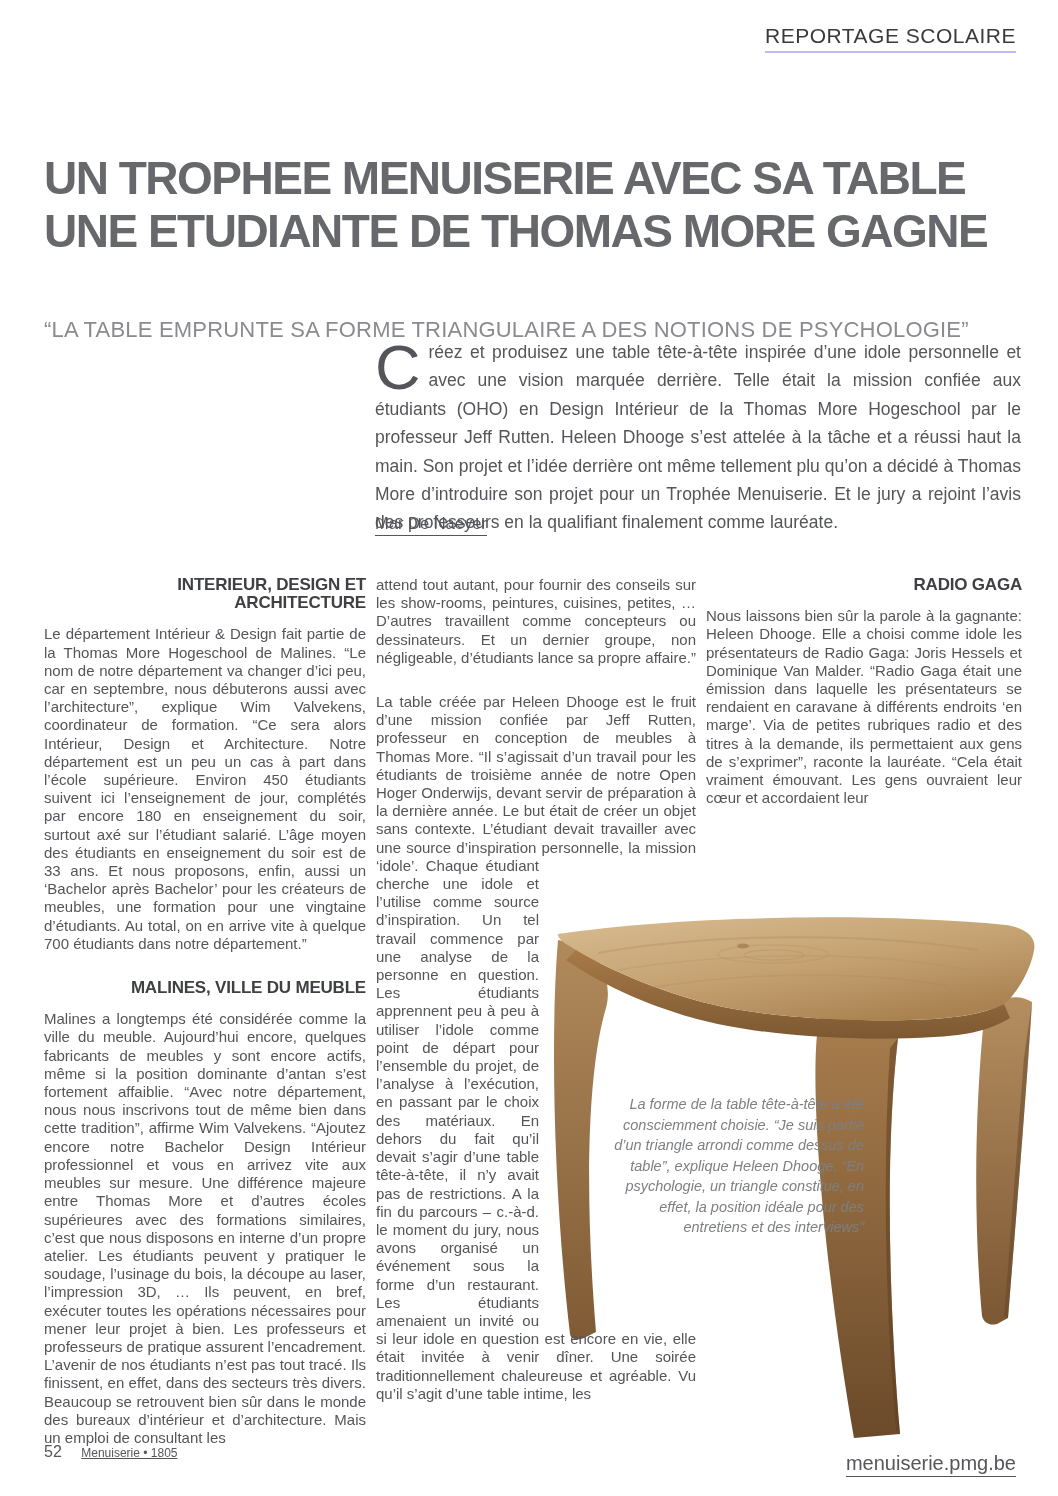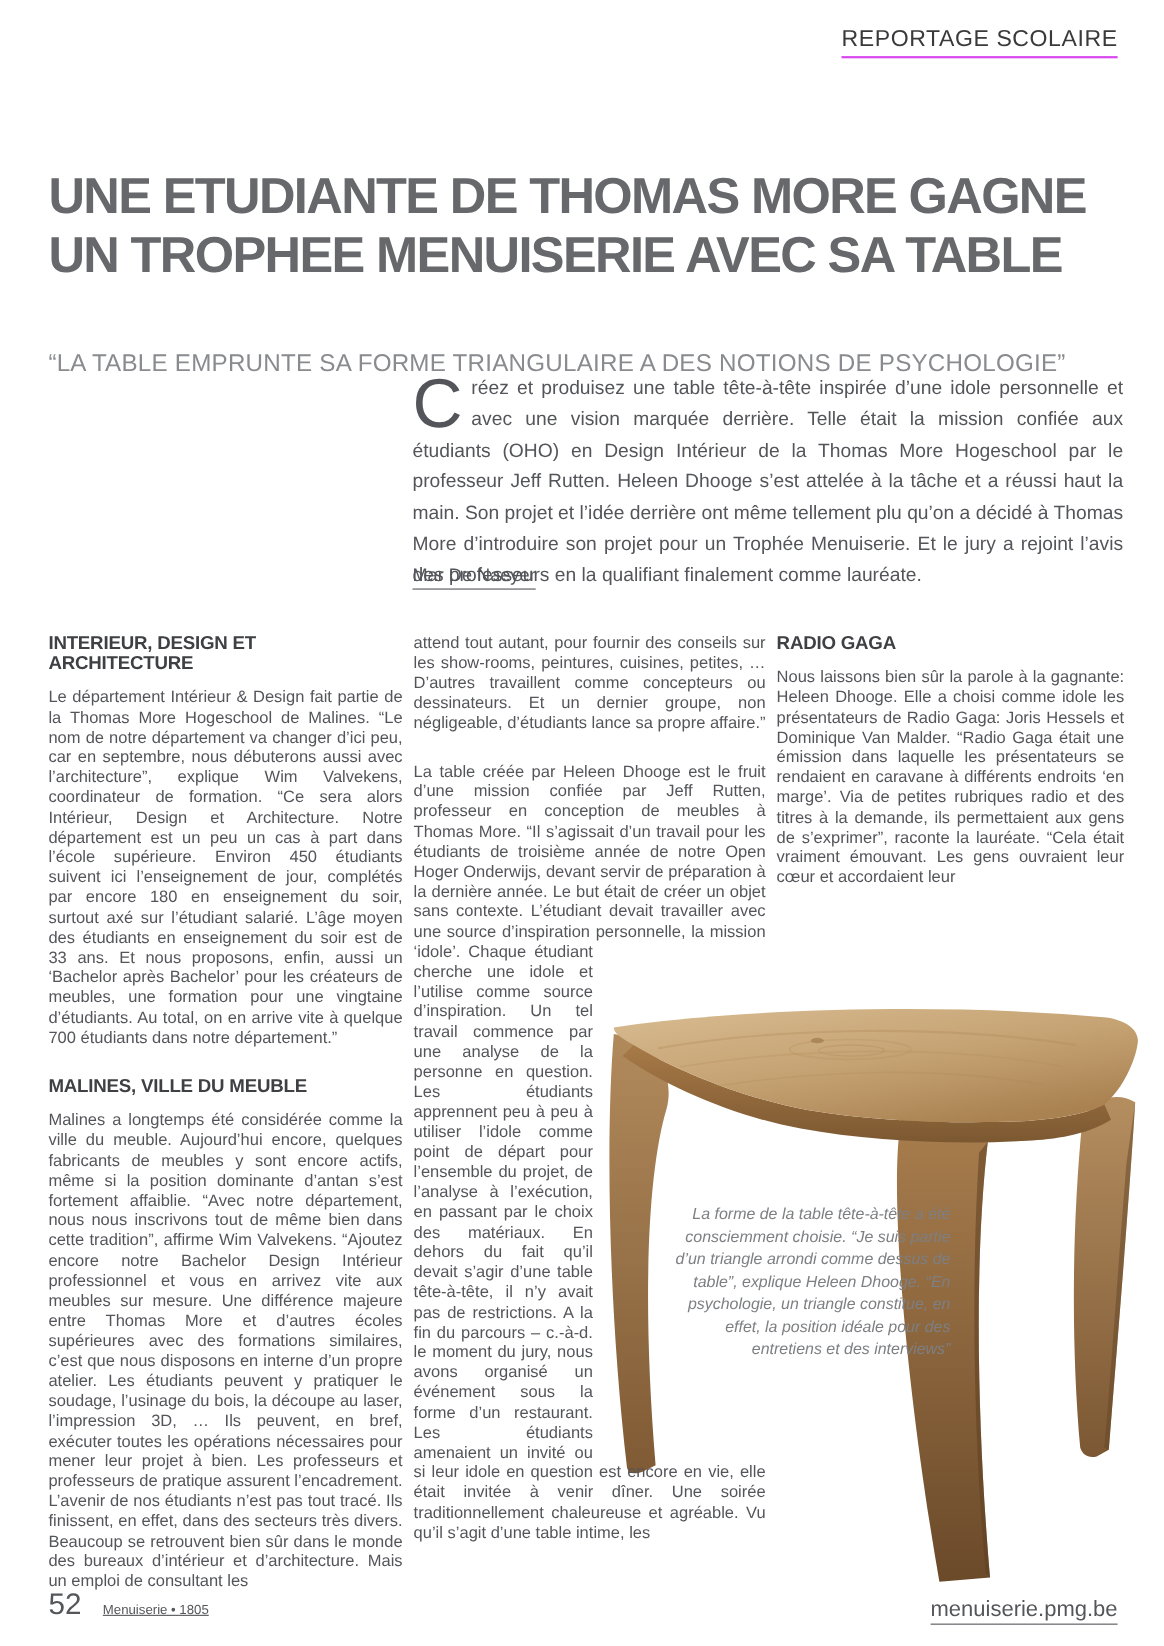--- a/index.html
+++ b/index.html
@@ -5,21 +5,21 @@
   html,body { margin:0; padding:0; background:#ffffff; }
   .page {
     position:relative; width:1058px; height:1496px;
     background:#ffffff; overflow:hidden;
     font-family:"Liberation Sans", sans-serif;
     color:#54555a;
   }
   .tag {
     position:absolute; top:24px; right:42px;
     font-size:21px; letter-spacing:0.5px; color:#3a3a3c;
-    padding-bottom:3px; border-bottom:2px solid #d946ef;
+    padding-bottom:3px; border-bottom:2px solid #c4b5fd;
   }
   .title {
     position:absolute; left:44px; top:152px; width:985px;
     font-size:46px; line-height:53px; font-weight:bold;
     letter-spacing:-1.5px; color:#67686b;
   }
   .subtitle {
     position:absolute; left:44px; top:277px; width:985px;
     font-size:22px; letter-spacing:0.2px; color:#8a8b8f;margin-top:40px;
   }
@@ -38,55 +38,55 @@
   }
   .col {
     position:absolute; top:576px; z-index:1;
     font-size:15px; line-height:18.2px; text-align:justify; color:#54555a;
   }
   .col-1 { left:44px;  width:322px; }
   .col-2 { left:376px; width:320px; }
   .col-3 { left:706px; width:316px; }
   .col h3 {
     font-size:17px; font-weight:bold; color:#3f4043;
-    letter-spacing:-0.2px; margin:0 0 13px 0; text-align:left;
+    letter-spacing:-0.2px; margin:0 0 13px 0; text-align:right;
   }
   .col p { margin:0 0 26px 0; }
   .photo-spacer {
     float:right; width:149px; height:468px; margin-left:8px;
   }
   .photo {
     position:absolute; left:538px; top:898px; width:505px; height:566px; z-index:0;
   }
   .caption {
     position:absolute; left:602px; top:1094px; width:262px; z-index:2;
     font-style:italic; font-size:14.5px; line-height:20.5px;
     color:#7d7f82; text-align:right;
   }
   .footer-left {
     position:absolute; left:44px; top:1443px; color:#55565a;
   }
-  .footer-left .num { font-size:27px; }
+  .footer-left .num { font-size:16px; }
   .footer-left .mag { font-size:12px; margin-left:15px;text-decoration:underline; }
   .footer-right {
     position:absolute; right:42px; top:1452px;
     font-size:20px; color:#55565a;
     padding-bottom:1px; border-bottom:1.5px solid #55565a;
   }
 </style>
 </head>
 <body>
 
 <div class="page">
 
   <div class="tag">REPORTAGE SCOLAIRE</div>
 
   <div class="title">
+    <div>UN TROPHEE MENUISERIE AVEC SA TABLE</div>
     <div>UNE ETUDIANTE DE THOMAS MORE GAGNE</div>
-    <div>UN TROPHEE MENUISERIE AVEC SA TABLE</div>
   </div>
 
   <div class="subtitle">“LA TABLE EMPRUNTE SA FORME TRIANGULAIRE A DES NOTIONS DE PSYCHOLOGIE”</div>
 
   <div class="intro">
     <span class="dropcap">C</span>
     <span>réez et produisez une table tête-à-tête inspirée d’une idole personnelle et avec une vision marquée derrière. Telle était la mission confiée aux étudiants (OHO) en Design Intérieur de la Thomas More Hogeschool par le professeur Jeff Rutten. Heleen Dhooge s’est attelée à la tâche et a réussi haut la main. Son projet et l’idée derrière ont même tellement plu qu’on a décidé à Thomas More d’introduire son projet pour un Trophée Menuiserie. Et le jury a rejoint l’avis des professeurs en la qualifiant finalement comme lauréate.</span>
   </div>
 
   <div class="byline">Mar De Naeyer</div>

